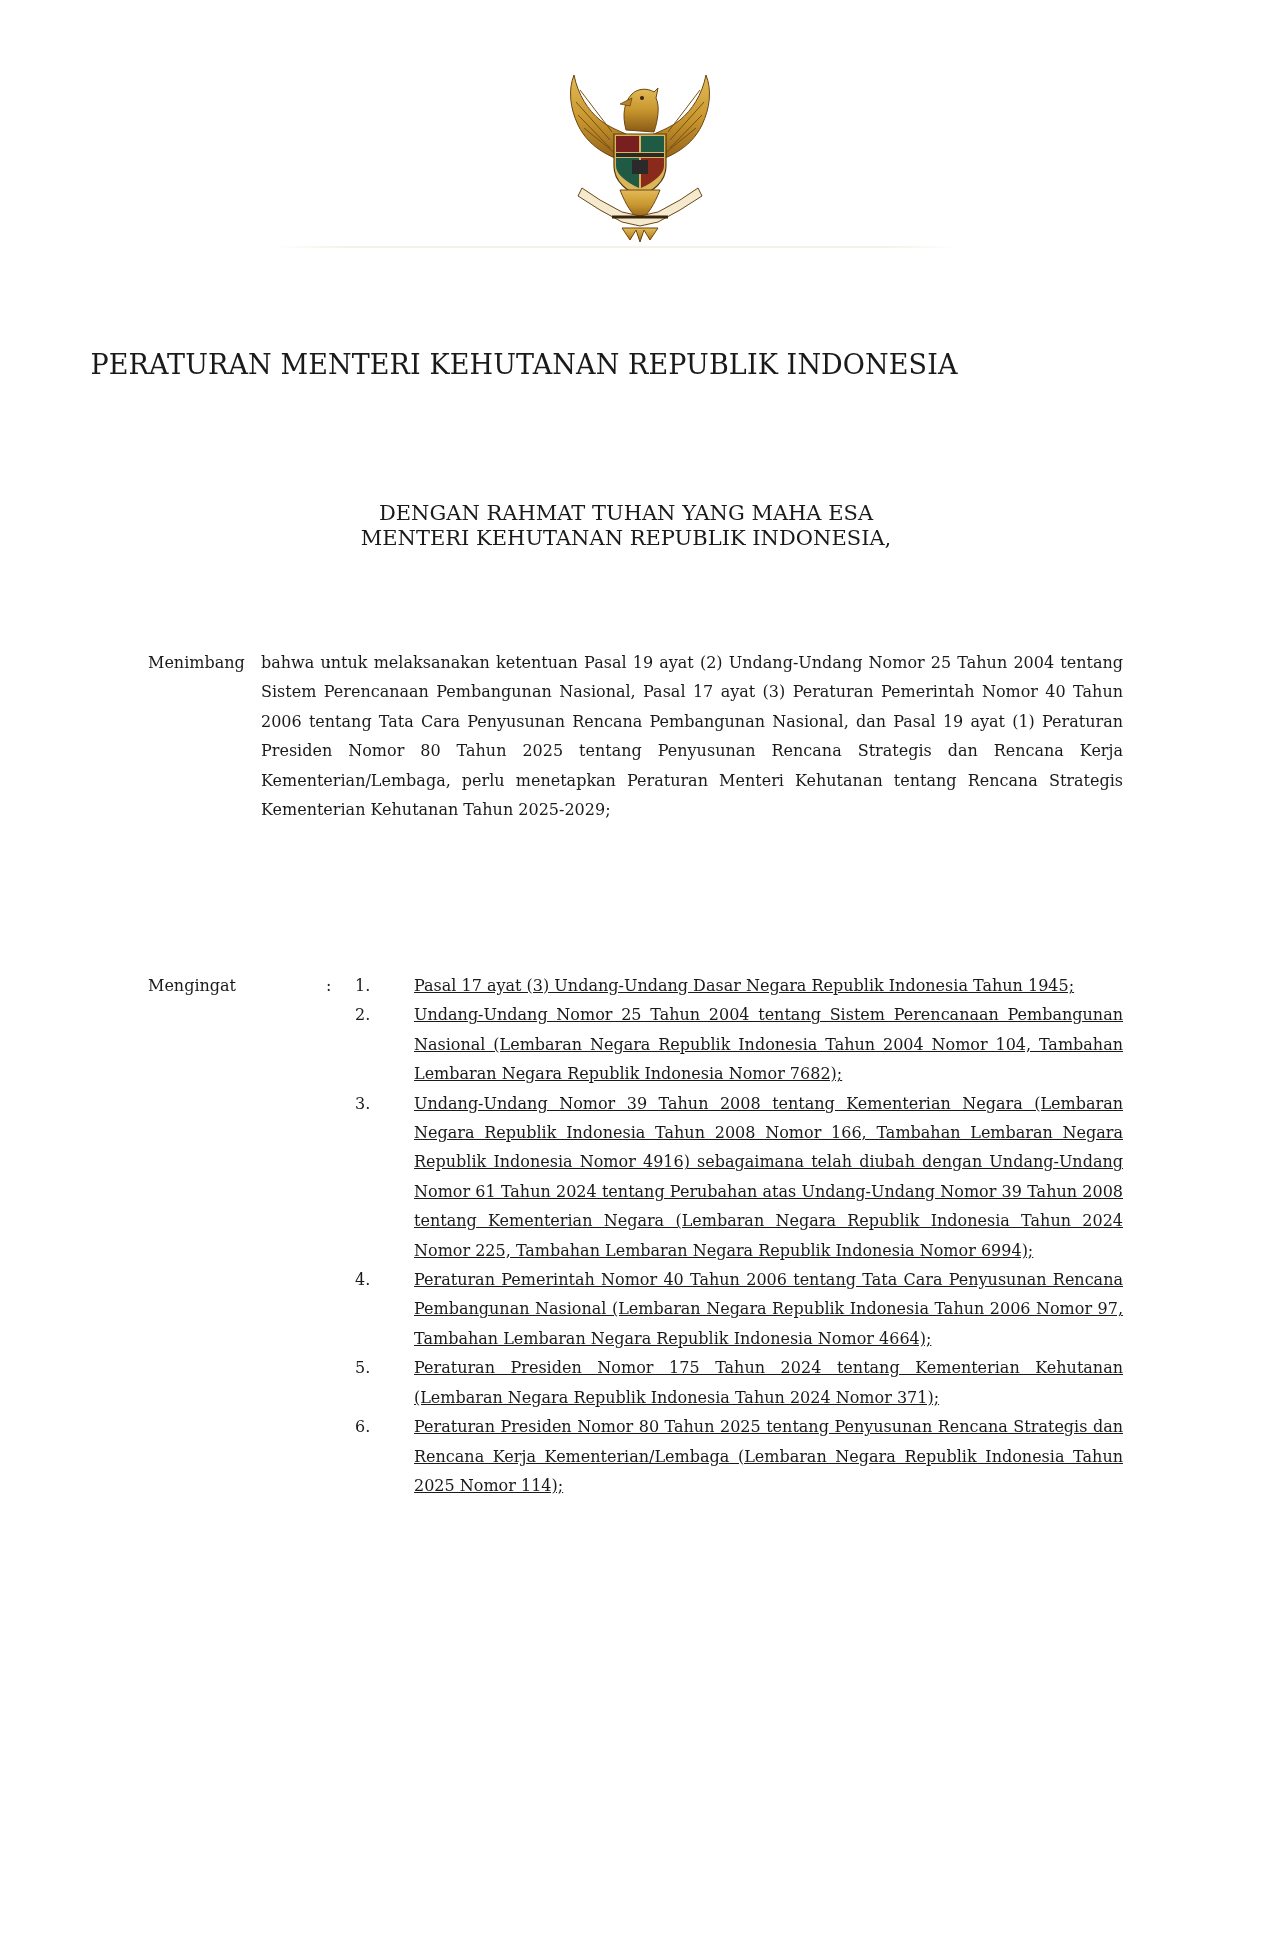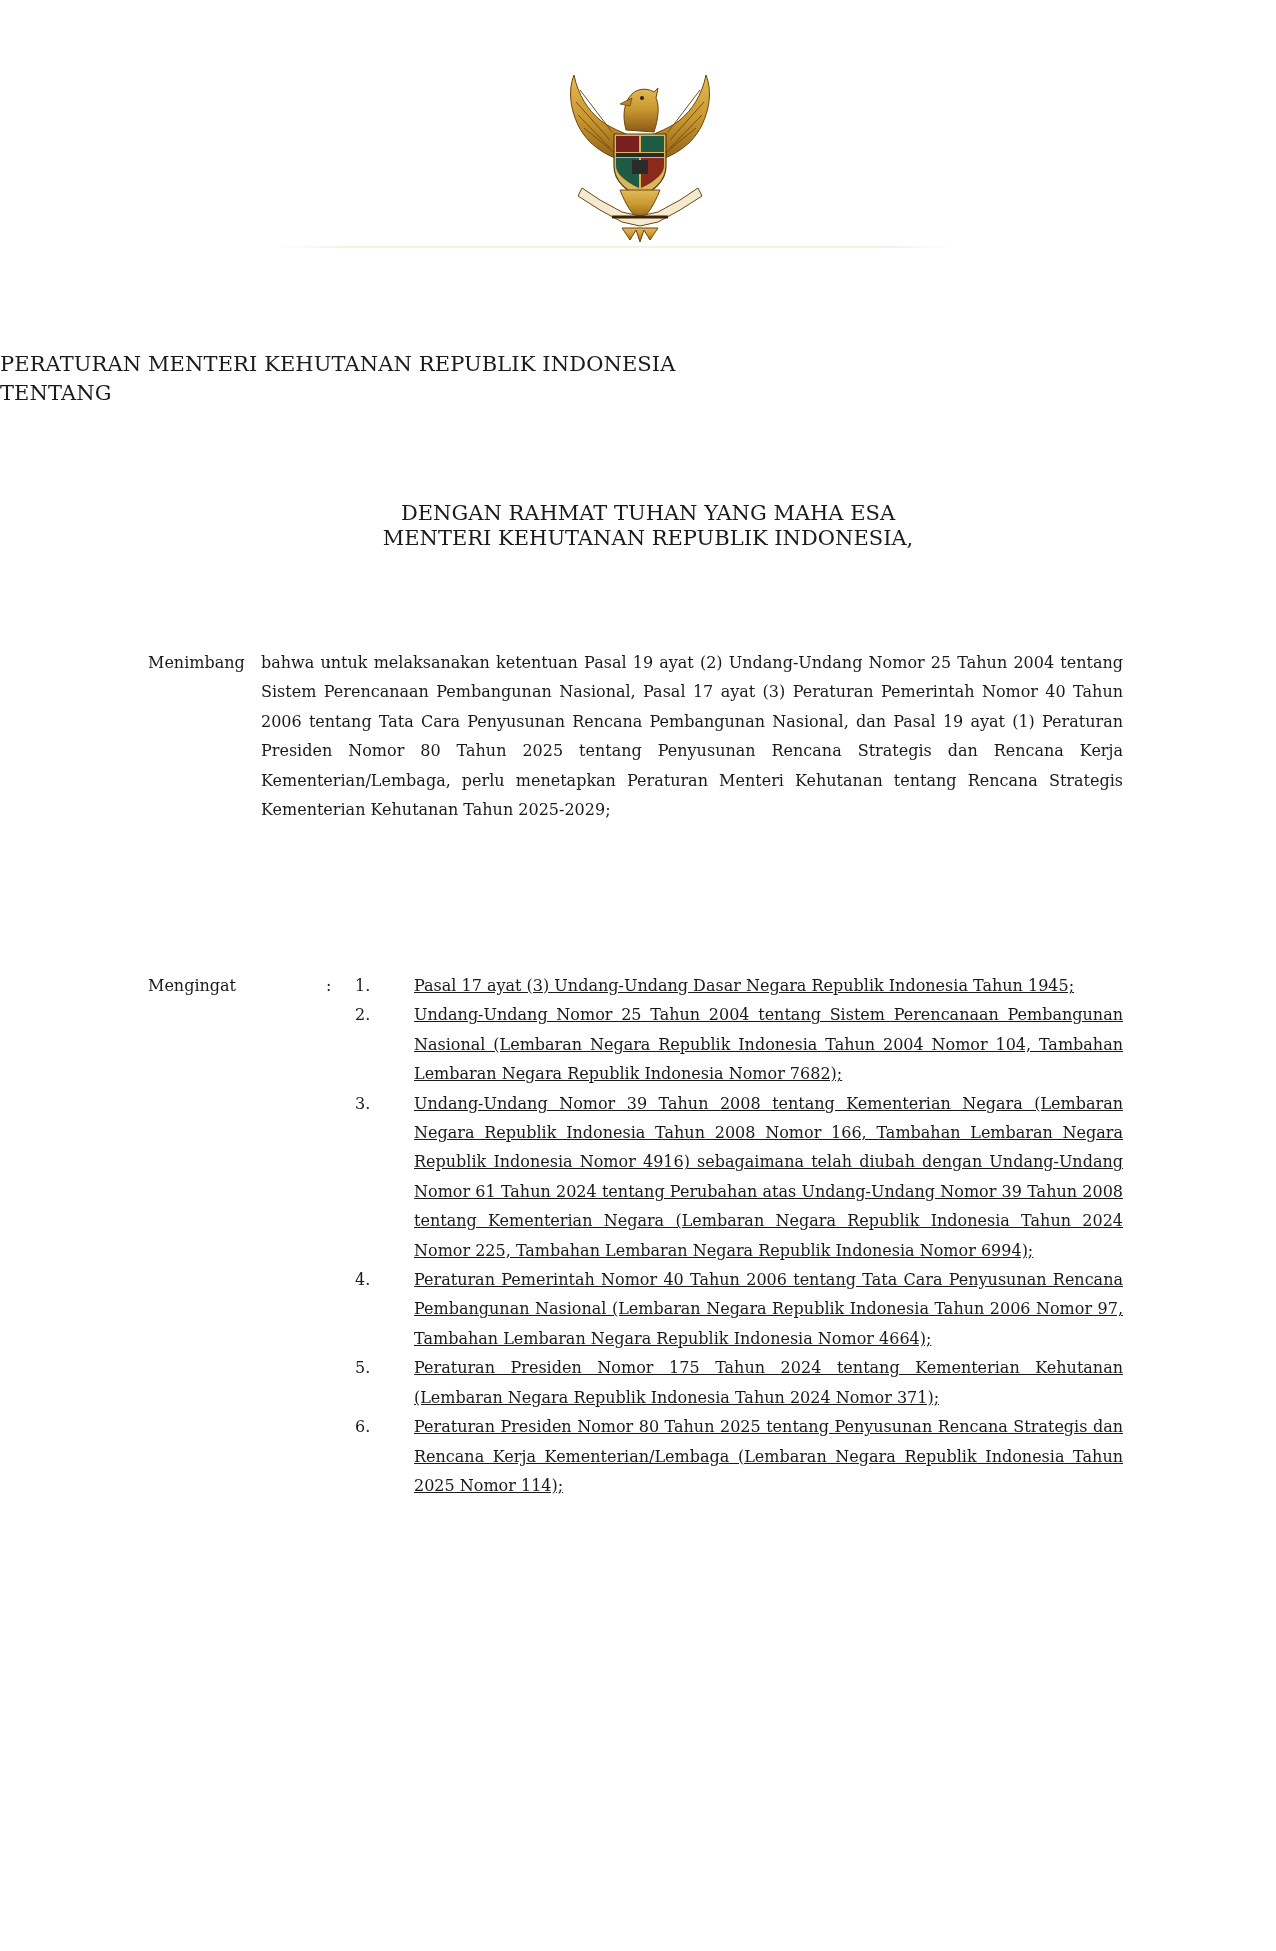--- a/index.html
+++ b/index.html
@@ -8,27 +8,27 @@
     font-family: "DejaVu Serif", serif; color: #1a1a1a;
   }
   .emblem {
     position: absolute; left: 560px; top: 70px; width: 160px; height: 175px;
   }
   .scanline {
     position: absolute; left: 275px; top: 246px; width: 680px; height: 2px;
     background: linear-gradient(90deg, rgba(240,236,220,0.0), rgba(238,232,214,0.6) 10%, rgba(238,232,214,0.6) 90%, rgba(240,236,220,0.0));
   }
   .title-block {
-    position: absolute; left: 0; width: 1048px; top: 350px; text-align: left;
-    font-size: 21px; line-height: 29.4px; letter-spacing: 0.1px;
+    position: absolute; left: 0; width: 1048px; top: 350px; text-align: center;
+    font-size: 27px; line-height: 29.4px; letter-spacing: 0.1px;
   }
   .title-block div { white-space: nowrap; }
   .center-line {
     position: absolute; left: 0; width: 1252px; text-align: center;
-    font-size: 21px; line-height: 29.4px; white-space: nowrap; padding-left: 22px;
+    font-size: 21px; line-height: 29.4px; white-space: nowrap;
   }
   .section {
     position: absolute; left: 148px; width: 975px;
     font-size: 16px; line-height: 29.4px;
   }
   .label { position: absolute; left: 0; top: 0; white-space: nowrap; }
   .colon { position: absolute; left: 178px; top: 0; }
   .para {
     margin-left: 113px; text-align: justify; text-align-last: left;
   }
@@ -72,21 +72,20 @@
 
     <path d="M22 118 L40 130 L62 142 L80 146 L98 142 L120 130 L138 118 L142 126 L120 140 L98 152 L80 156 L62 152 L40 140 L18 126 Z" fill="#f3ead0" stroke="#6e4510" stroke-width="1"></path>
     <path d="M52 147 L108 147" stroke="#3a2306" stroke-width="3"></path>
     <path d="M62 158 L70 170 L76 160 L80 172 L84 160 L90 170 L98 158 Z" fill="url(#gold)" stroke="#6e4510" stroke-width="1"></path>
   </svg>
 </div>
 <div class="scanline"></div>
 
 <div class="title-block">
   <div>PERATURAN MENTERI KEHUTANAN REPUBLIK INDONESIA</div>
-  <div>TENTANG</div>
 </div>
 
 <div class="center-line" style="top:499px;">DENGAN RAHMAT TUHAN YANG MAHA ESA</div>
 <div class="center-line" style="top:524px;">MENTERI KEHUTANAN REPUBLIK INDONESIA,</div>
 
 <div class="section" style="top:648px;">
   <span class="label">Menimbang</span>
   <span class="colon">:</span>
   <div class="para">bahwa untuk melaksanakan ketentuan Pasal 19 ayat (2) Undang-Undang Nomor 25 Tahun 2004 tentang Sistem Perencanaan Pembangunan Nasional, Pasal 17 ayat (3) Peraturan Pemerintah Nomor 40 Tahun 2006 tentang Tata Cara Penyusunan Rencana Pembangunan Nasional, dan  Pasal 19 ayat (1) Peraturan Presiden Nomor 80 Tahun 2025 tentang Penyusunan Rencana Strategis dan Rencana Kerja Kementerian/Lembaga, perlu menetapkan Peraturan Menteri Kehutanan tentang Rencana Strategis Kementerian Kehutanan Tahun 2025-2029;</div>
 </div>

